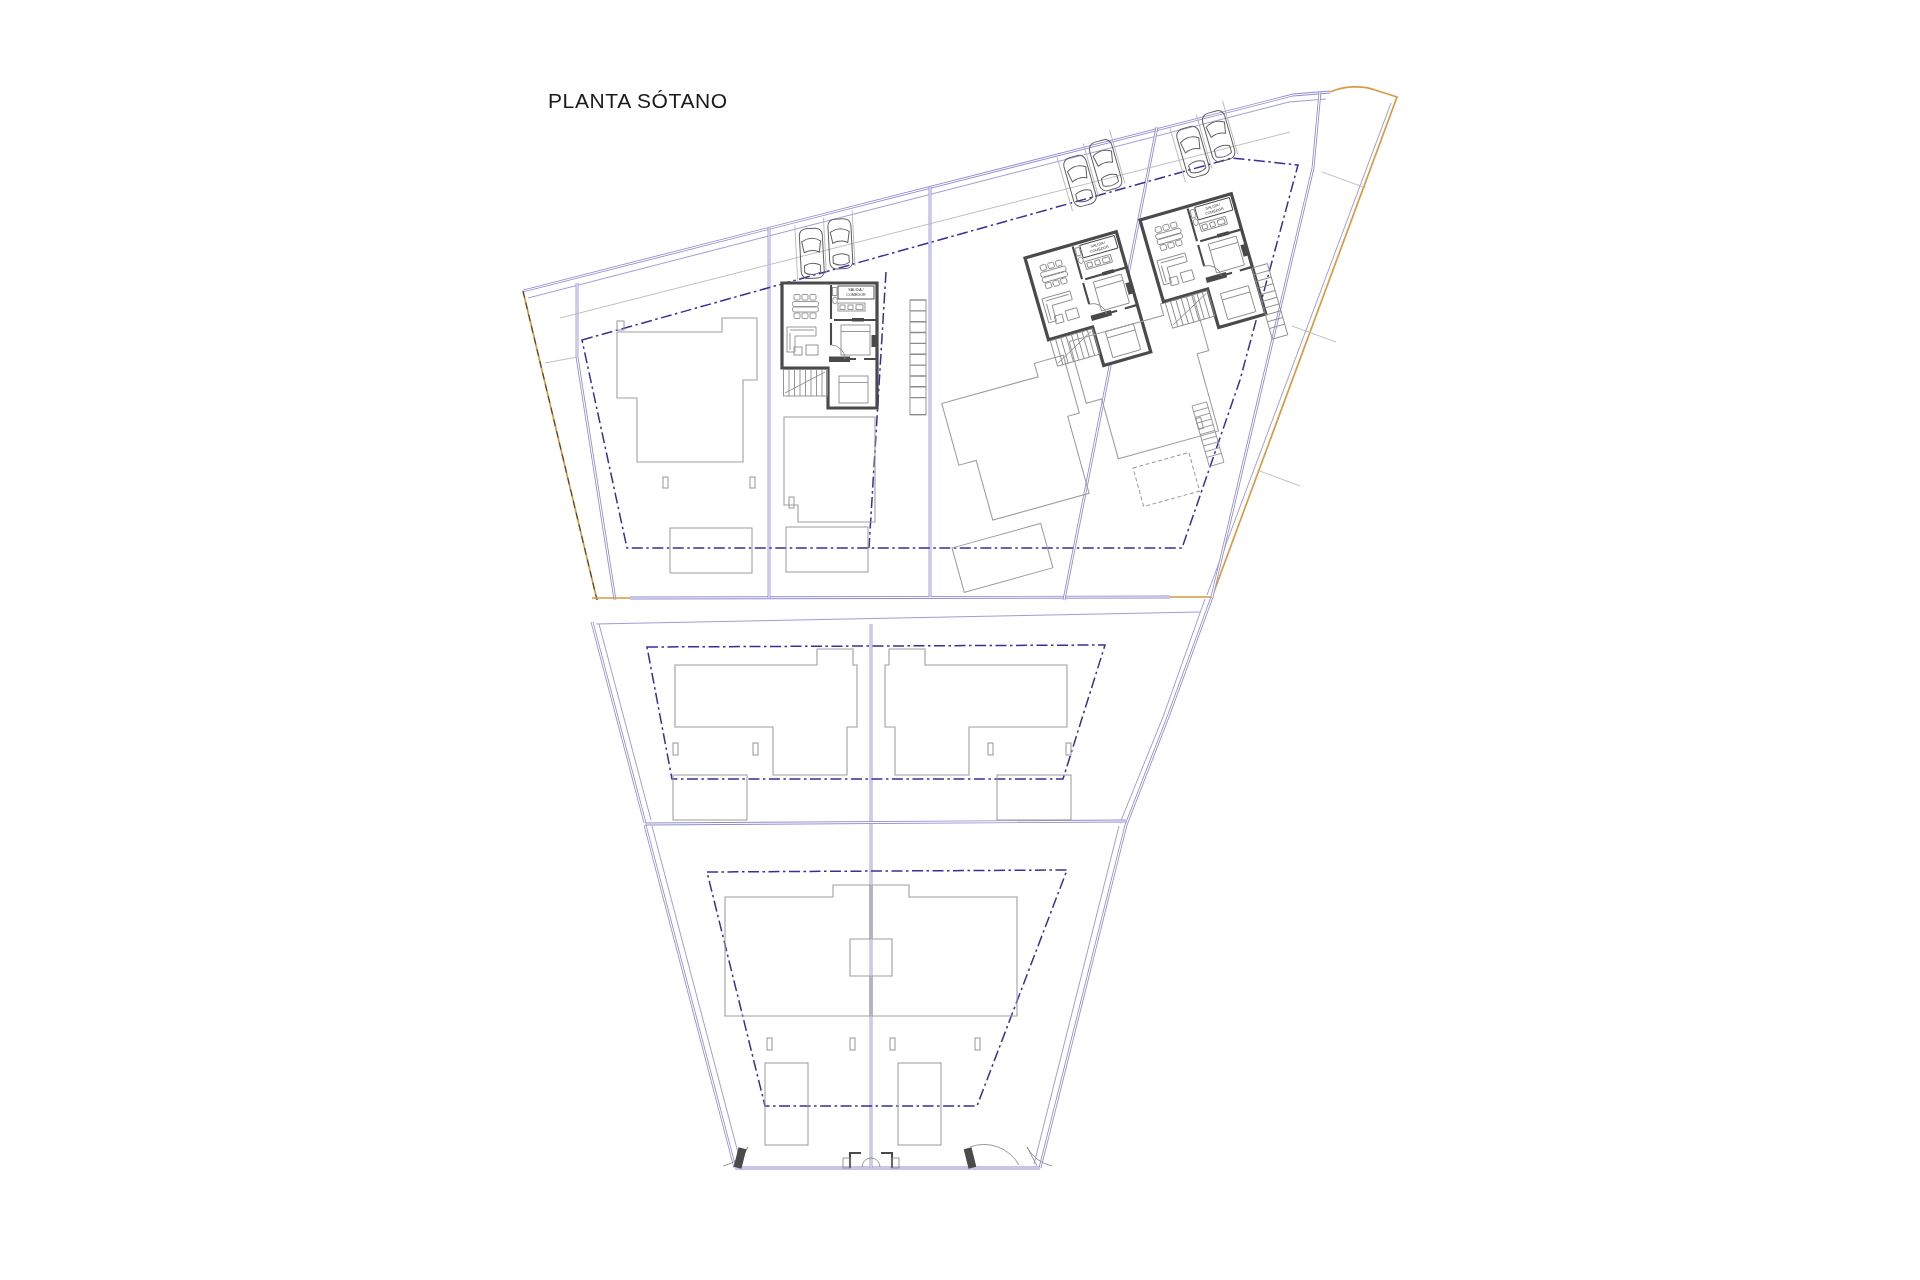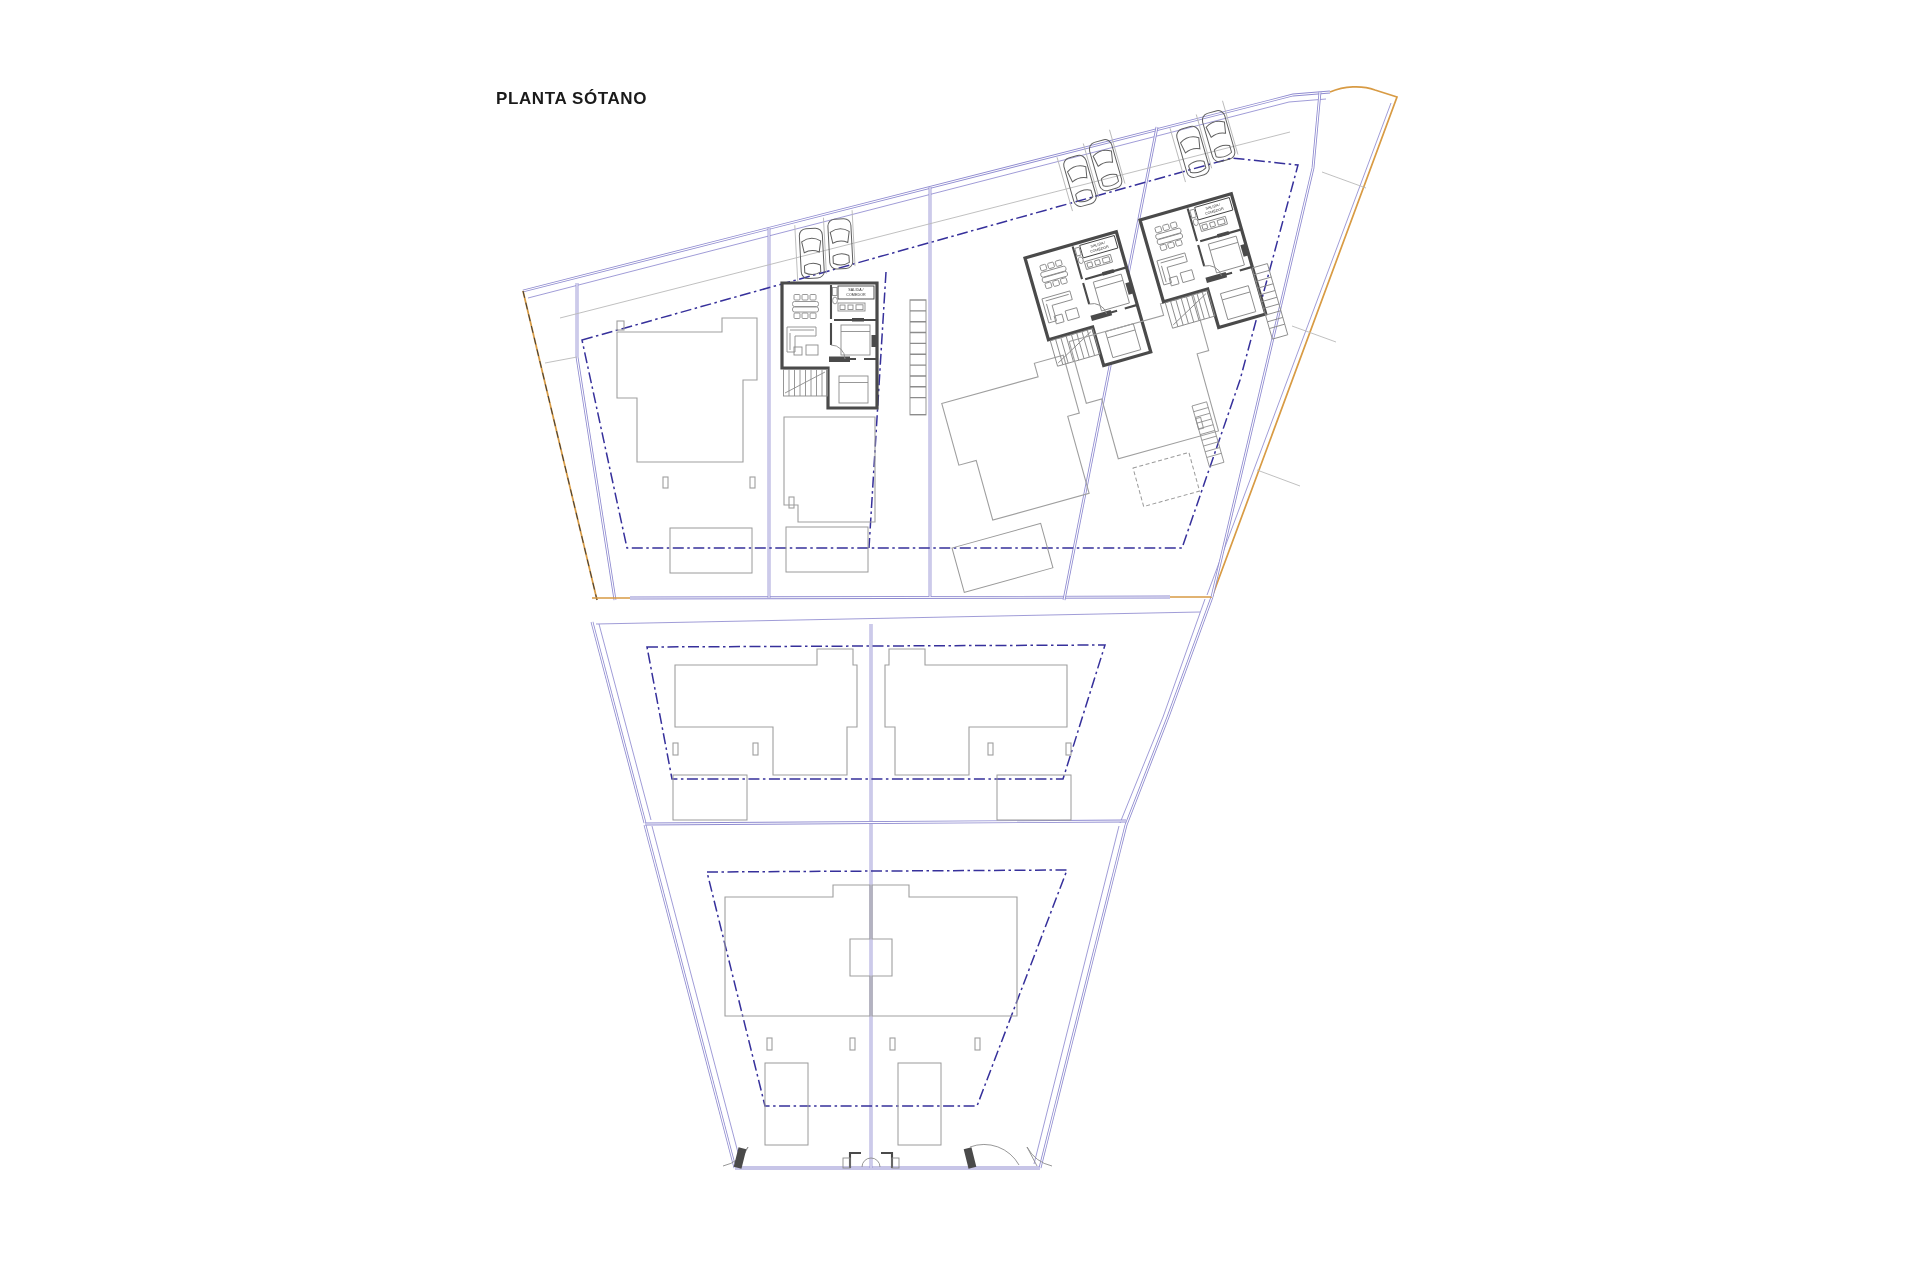--- a/index.html
+++ b/index.html
@@ -4,22 +4,22 @@
 <style>
   :root{
     --background:#ffffff; --text:#1a1a1a; --orange:#d89b44; --purple:#8f8bd0;
     --dashdot:#36309b; --wall:#4a4a4a; --house:#9f9f9f; --gray:#b9b9b9;
     --thin:#8c8c8c; --car:#5f5f5f;
   }
   html,body{margin:0;padding:0;}
   body{background:var(--background);width:1920px;height:1280px;overflow:hidden;
        font-family:"Liberation Sans",sans-serif;position:relative;}
   .stage{position:absolute;inset:0;}
-  .plan-title{position:absolute;left:496px;top:90px;font-size:17px;line-height:1;
-      letter-spacing:.6px;color:var(--text);font-weight:700;white-space:nowrap;}
+  .plan-title{position:absolute;left:548px;top:90px;font-size:21px;line-height:1;
+      letter-spacing:.6px;color:var(--text);font-weight:400;white-space:nowrap;}
   svg{position:absolute;left:0;top:0;}
   
   .oL{stroke:var(--orange);fill:none;stroke-width:1.7;}
   .bdash{stroke:#3c3c3c;fill:none;stroke-width:1;stroke-dasharray:7 5;}
   .pD{stroke:var(--purple);fill:none;stroke-width:2.8;}
   .pDc{stroke:#fff;fill:none;stroke-width:1.1;}
   .pT{stroke:var(--purple);fill:none;stroke-width:1;opacity:.85;}
   .dash{stroke:var(--dashdot);fill:none;stroke-width:1.5;stroke-dasharray:11 3.5 2.5 3.5;}
   .house{stroke:var(--house);fill:none;stroke-width:1.1;}
   .thin{stroke:var(--thin);fill:none;stroke-width:.9;}

